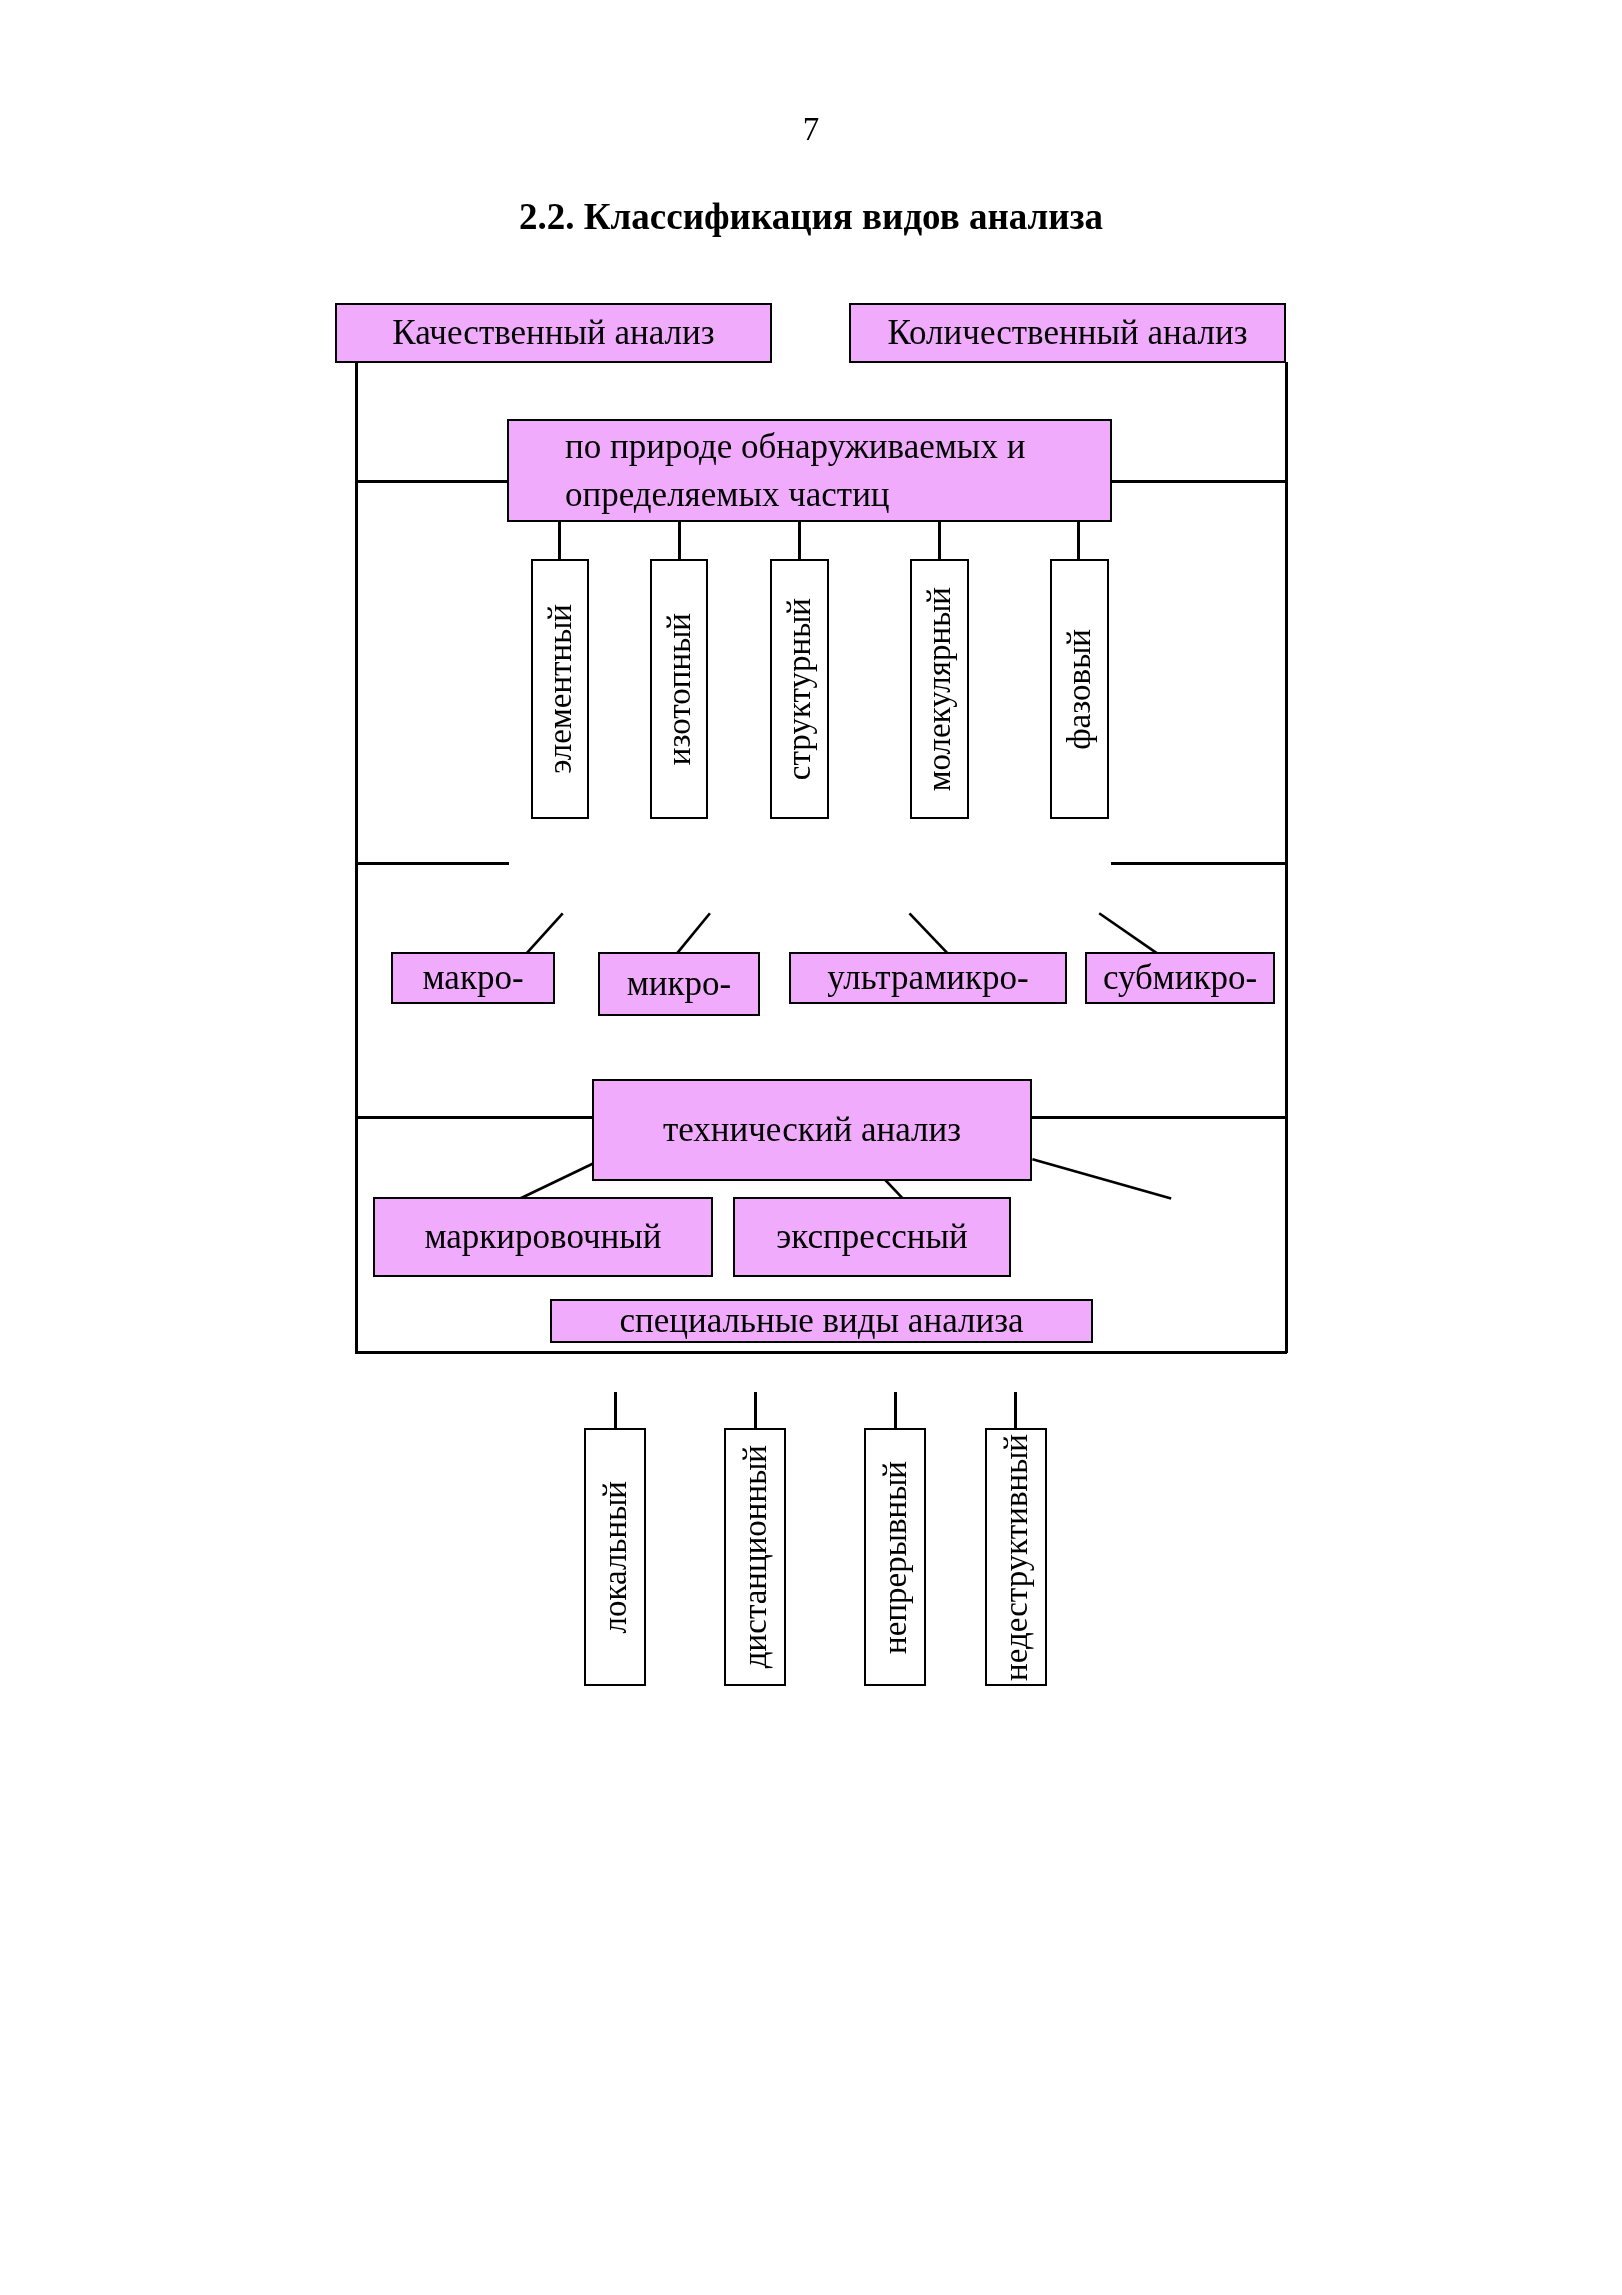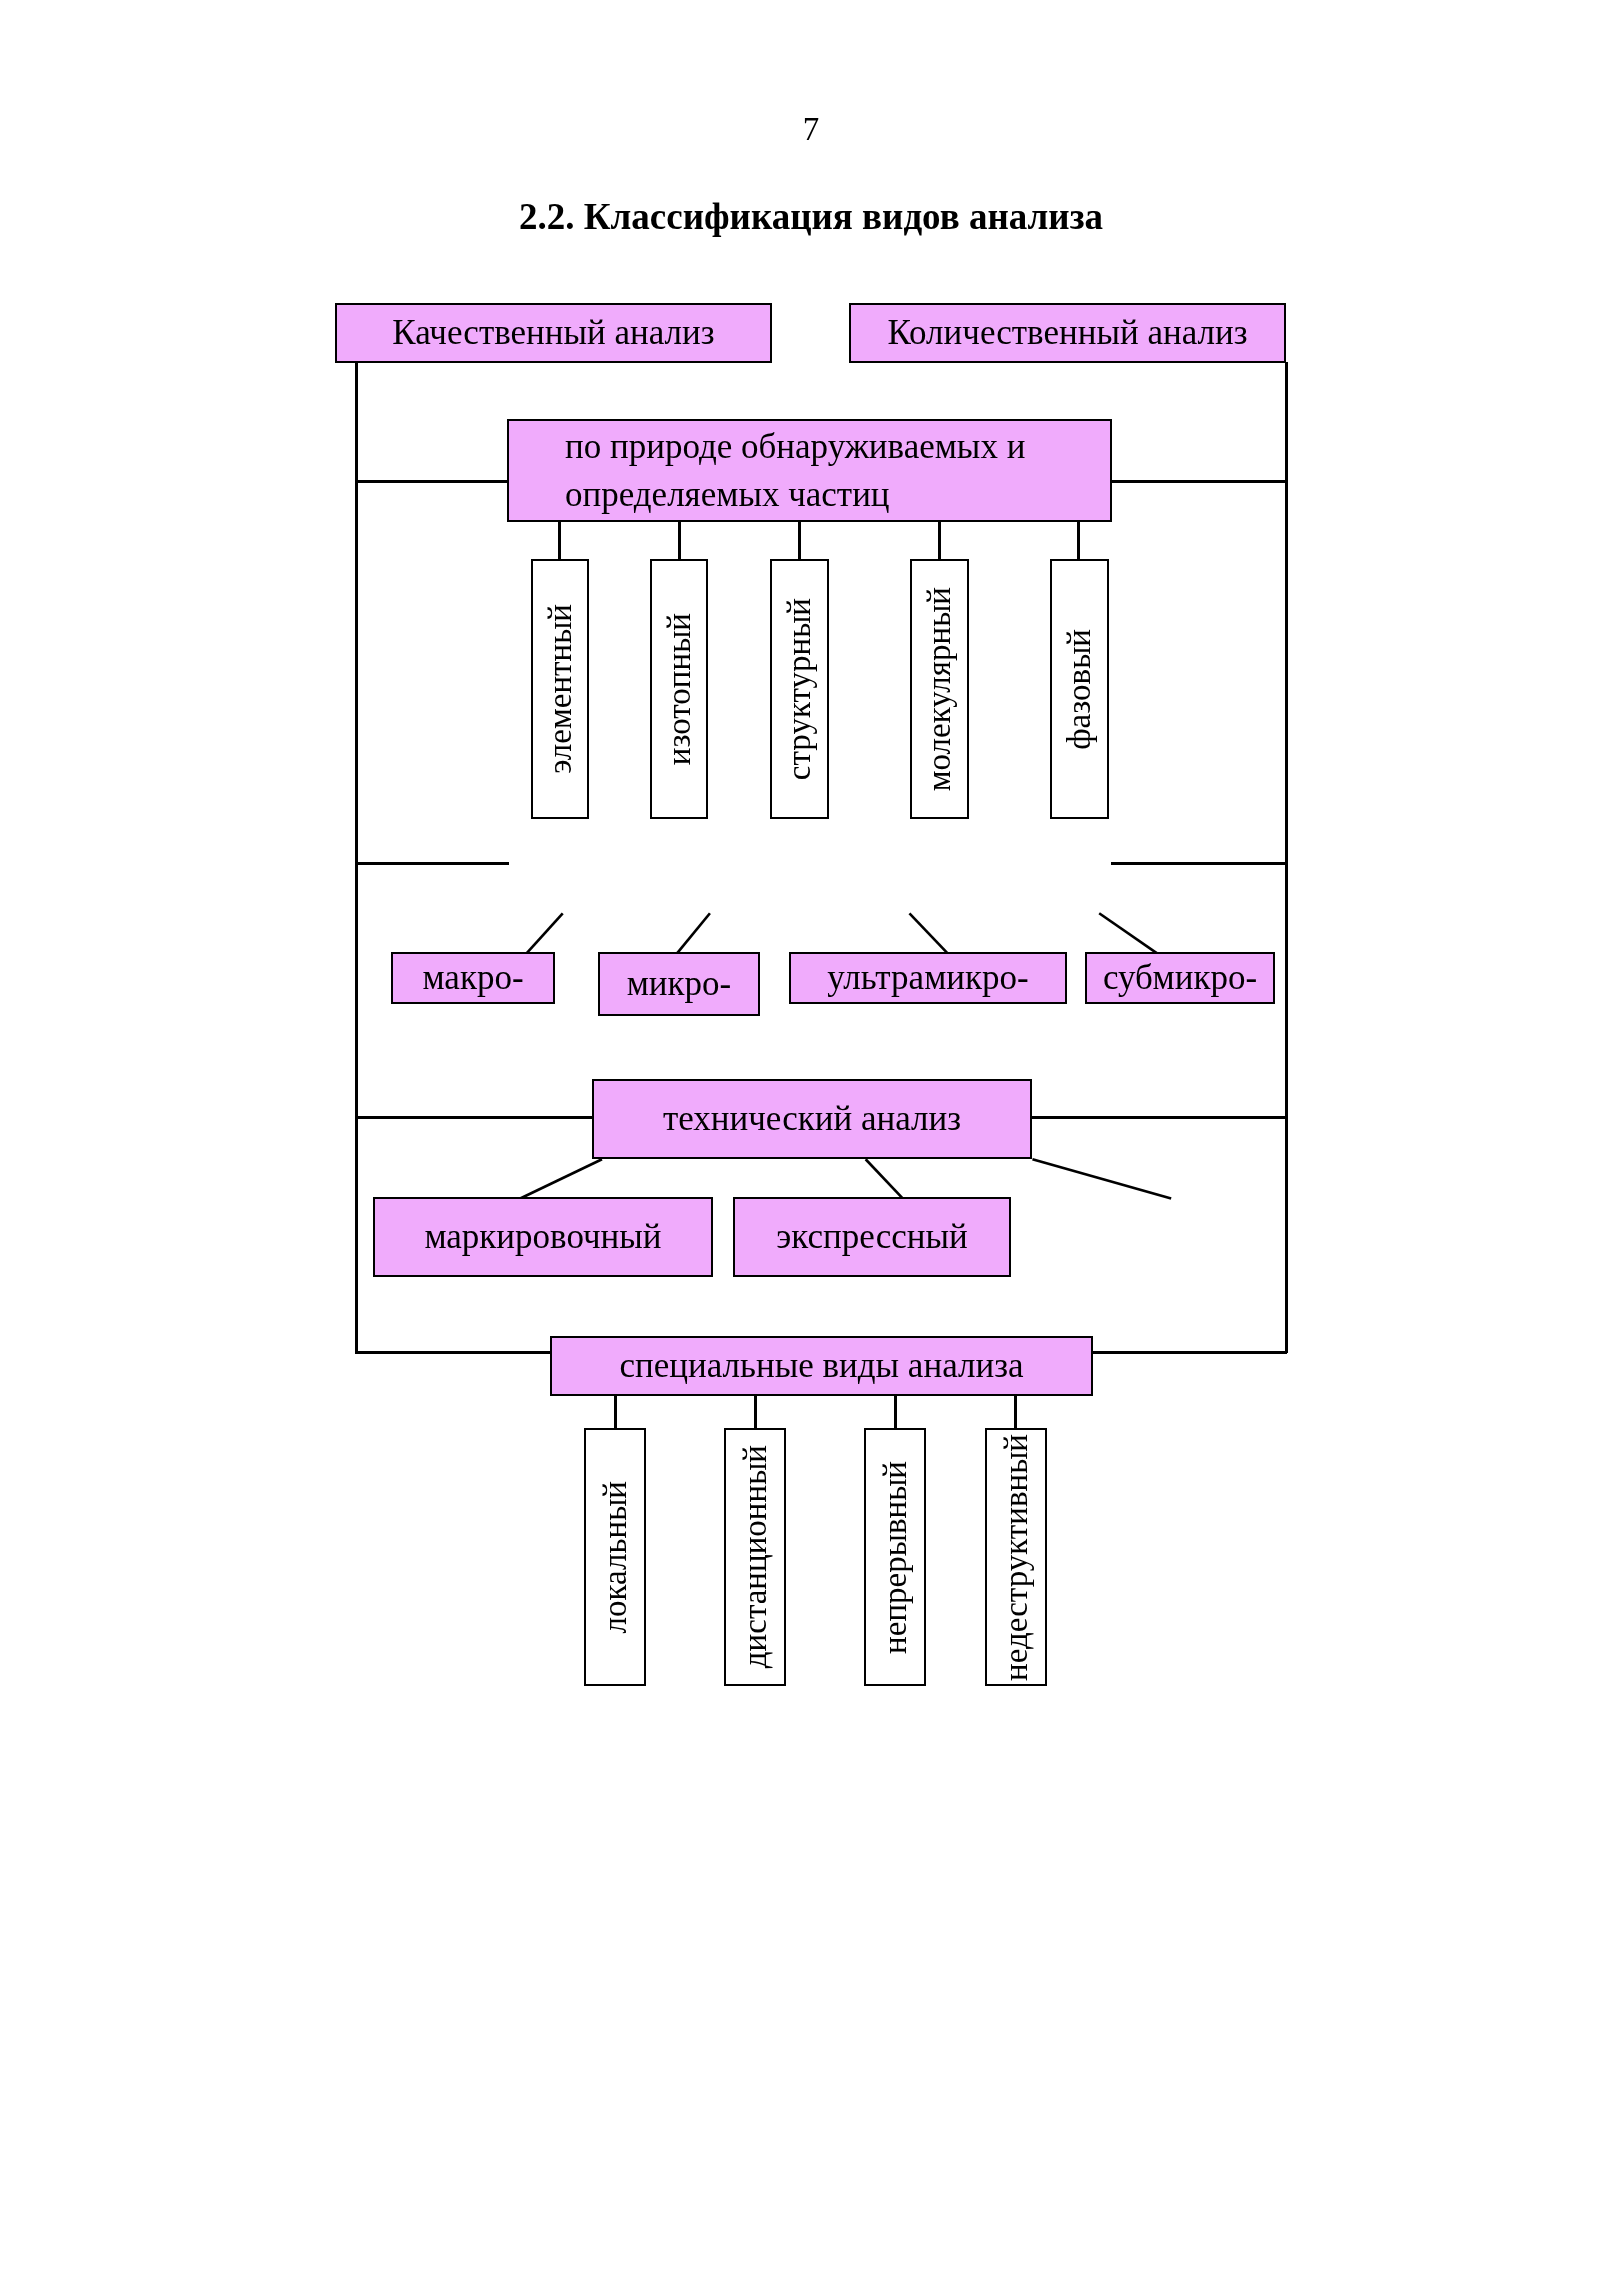--- a/index.html
+++ b/index.html
@@ -63,22 +63,22 @@
     white-space: nowrap;
   }
   .box.nature { padding: 8px 56px; line-height: 1.35; }
   .box.mass  { word-spacing: 0.45em; }
 
   
   .q-box   { left: 335px;  top: 303px;  width: 437px; height: 60px; }
   .qn-box  { left: 849px; top: 303px;  width: 437px; height: 60px; }
   .nature  { left: 507px;  top: 419px;  width: 605px; height: 103px; }
   .mass    { left: 507px;  top: 855px; width: 605px; height: 59px; }
-  .tech    { left: 592px;  top: 1079px; width: 440px; height: 80px; }
-  .special { left: 550px;  top: 1336px; width: 543px; height: 60px; }
+  .tech    { left: 592px;  top: 1079px; width: 440px; height: 102px; }
+  .special { left: 550px;  top: 1299px; width: 543px; height: 44px; }
 
   .t1 { left: 531px;  top: 559px; width: 58px; height: 260px; }
   .t2 { left: 650px;  top: 559px; width: 58px; height: 260px; }
   .t3 { left: 770px; top: 559px; width: 59px; height: 260px; }
   .t4 { left: 910px; top: 559px; width: 59px; height: 260px; }
   .t5 { left: 1050px; top: 559px; width: 59px; height: 260px; }
 
   .m1 { left: 391px;  top: 952px; width: 164px; height: 52px; }
   .m2 { left: 598px;  top: 952px; width: 162px; height: 64px; }
   .m3 { left: 789px; top: 952px; width: 278px; height: 52px; }

